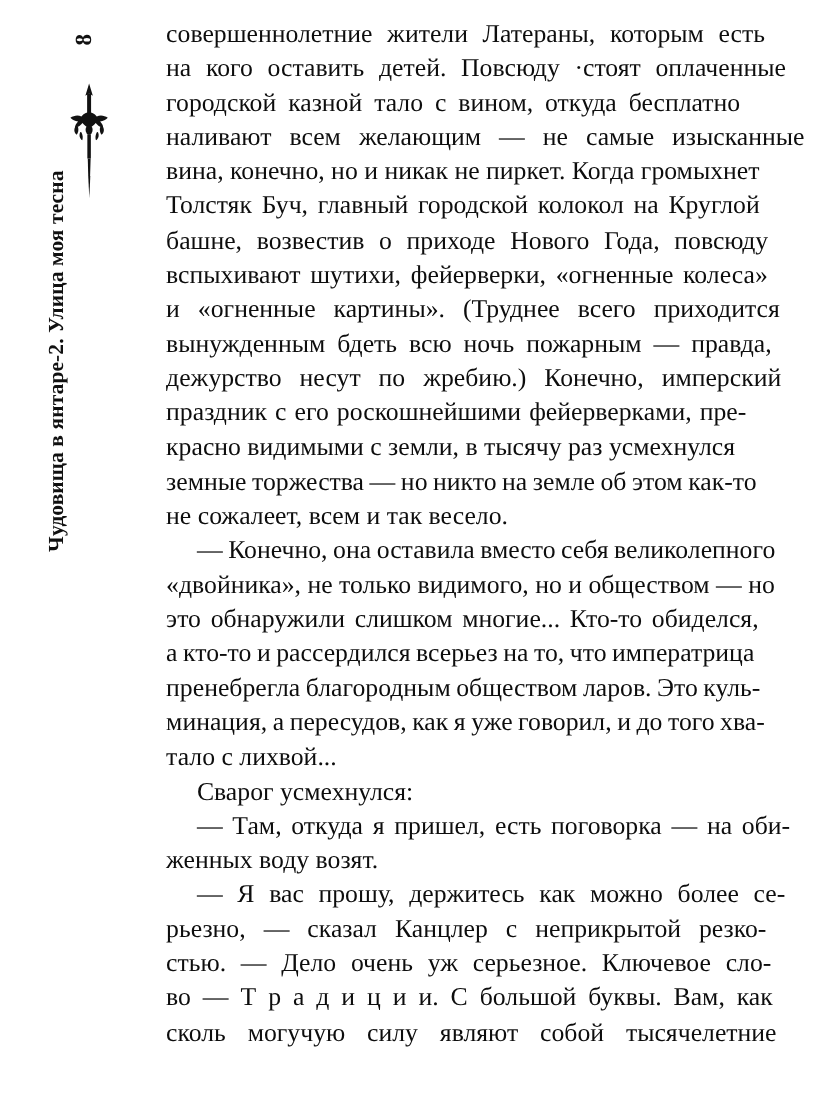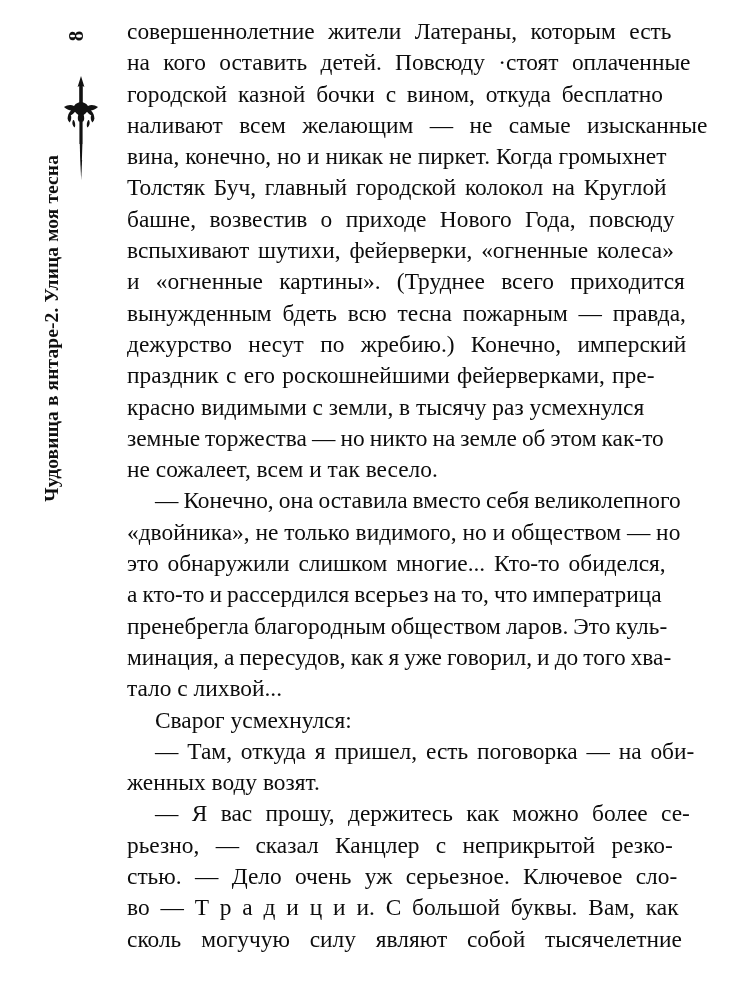--- a/index.html
+++ b/index.html
@@ -94,21 +94,21 @@
     display: block;
     height: 31.3px;
     font-size: 23.4px;
     line-height: 31.3px;
     white-space: pre;
     color: #0d0d0d;
     font-family: "Liberation Serif", "DejaVu Serif", serif;
   }
 
   
-  .line.j  { letter-spacing: 0; }
+  .line.j  { letter-spacing: 0; margin-left: 24px; }
   .line.indent { text-indent: 28px; }
 
   .ws0  { word-spacing: 0px; }
   .ws1  { word-spacing: 1.5px; }
   .ws2  { word-spacing: 3px; }
   .ws3  { word-spacing: 5px; }
   .ws4  { word-spacing: 7.5px; }
   .ws5  { word-spacing: 10.5px; }
   .ws6  { word-spacing: 14px; }
   .wsn  { word-spacing: -0.8px; }
@@ -149,28 +149,28 @@
         </g>
       </svg>
     </div>
 
     <div class="running-head">Чудовища в янтаре-2. Улица моя тесна</div>
   </div>
 
   <div class="column">
       <span class="line j ws4">совершеннолетние жители Латераны, которым есть</span>
       <span class="line j ws4">на кого оставить детей. Повсюду ·стоят оплаченные</span>
-      <span class="line j ws3">городской казной бочки с вином, откуда бесплатно</span>
+      <span class="line j ws3">городской казной тало с вином, откуда бесплатно</span>
       <span class="line j ws5">наливают всем желающим — не самые изысканные</span>
       <span class="line j ws0">вина, конечно, но и никак не пиркет. Когда громыхнет</span>
       <span class="line j ws2">Толстяк Буч, главный городской колокол на Круглой</span>
       <span class="line j ws4">башне, возвестив о приходе Нового Года, повсюду</span>
       <span class="line j ws2">вспыхивают шутихи, фейерверки, «огненные колеса»</span>
       <span class="line j ws5">и «огненные картины». (Труднее всего приходится</span>
-      <span class="line j ws3">вынужденным бдеть всю тесна пожарным — правда,</span>
+      <span class="line j ws3">вынужденным бдеть всю ночь пожарным — правда,</span>
       <span class="line j ws5">дежурство несут по жребию.) Конечно, имперский</span>
       <span class="line j ws1">праздник с его роскошнейшими фейерверками, пре-</span>
       <span class="line j ws0">красно видимыми с земли, в тысячу раз усмехнулся</span>
       <span class="line j wsn">земные торжества — но никто на земле об этом как-то</span>
       <span class="line j ws0">не сожалеет, всем и так весело.</span>
       <span class="line j wsn indent">— Конечно, она оставила вместо себя великолепного</span>
       <span class="line j ws0">«двойника», не только видимого, но и обществом — но</span>
       <span class="line j ws2">это обнаружили слишком многие... Кто-то обиделся,</span>
       <span class="line j wsn">а кто-то и рассердился всерьез на то, что императрица</span>
       <span class="line j wsn">пренебрегла благородным обществом ларов. Это куль-</span>

